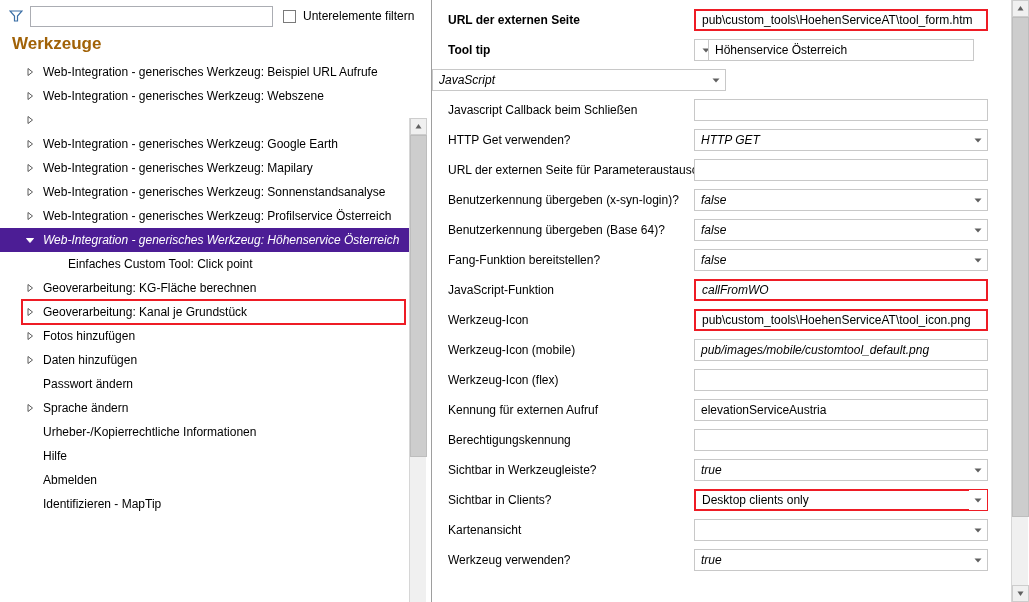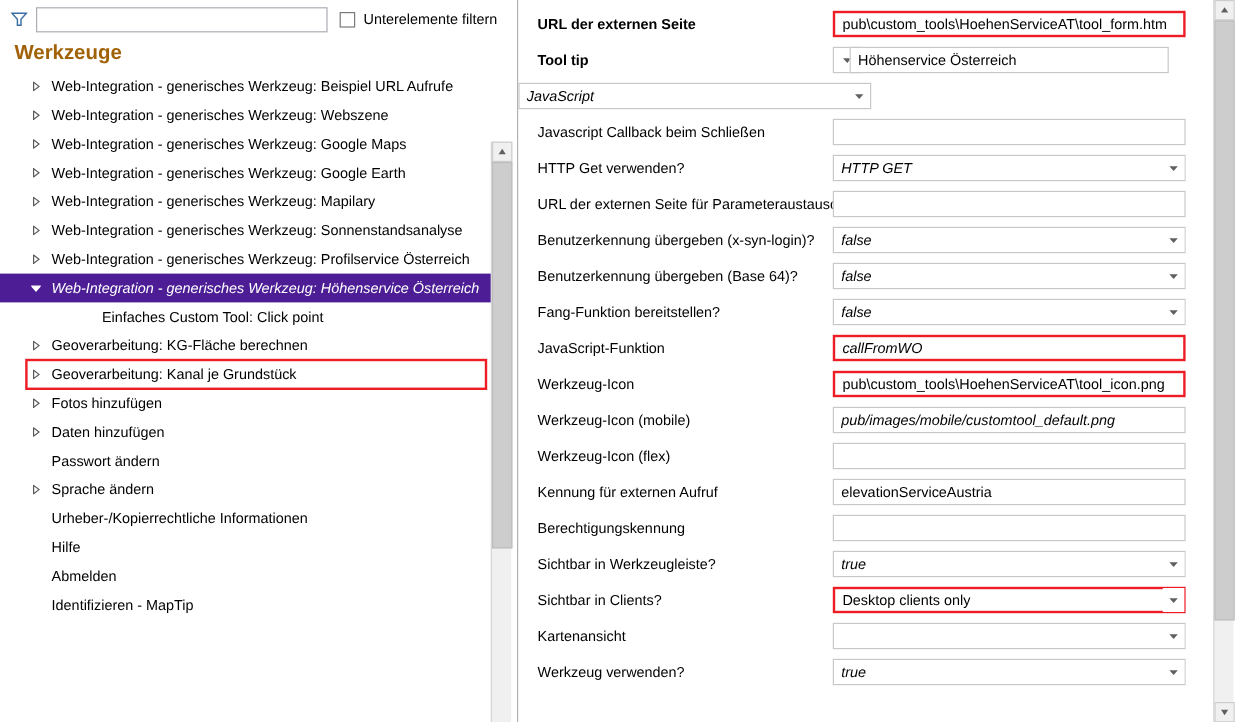--- a/index.html
+++ b/index.html
@@ -100,21 +100,21 @@
     text-align: center;
   }
   .tree-item {
     display: flex;
     align-items: center;
     height: 24px;
     padding-left: 22px;
     box-sizing: border-box;
     white-space: nowrap;
   }
-  .tree-item.indent2 { padding-left: 80px; }
+  .tree-item.indent2 { padding-left: 63px; }
   .arrow {
     width: 16px;
     height: 24px;
     display: flex;
     align-items: center;
     justify-content: center;
     flex: 0 0 16px;
   }
   .arrow svg { display: block; }
   .tree-label {
@@ -313,21 +313,20 @@
             </span>
           <span class="tree-label">Web-Integration - generisches Werkzeug: Webszene</span>
         </div>
 
         <div class="tree-item">
           <span class="arrow">
               <svg width="8" height="8" viewBox="0 0 8 8">
                 <polygon points="2,0.5 6.5,4 2,7.5" fill="none" stroke="#5a5a5a" stroke-width="1"></polygon>
               </svg>
             </span>
-          <span class="tree-label">Web-Integration - generisches Werkzeug: Google Maps</span>
         </div>
 
         <div class="tree-item">
           <span class="arrow">
               <svg width="8" height="8" viewBox="0 0 8 8">
                 <polygon points="2,0.5 6.5,4 2,7.5" fill="none" stroke="#5a5a5a" stroke-width="1"></polygon>
               </svg>
             </span>
           <span class="tree-label">Web-Integration - generisches Werkzeug: Google Earth</span>
         </div>

